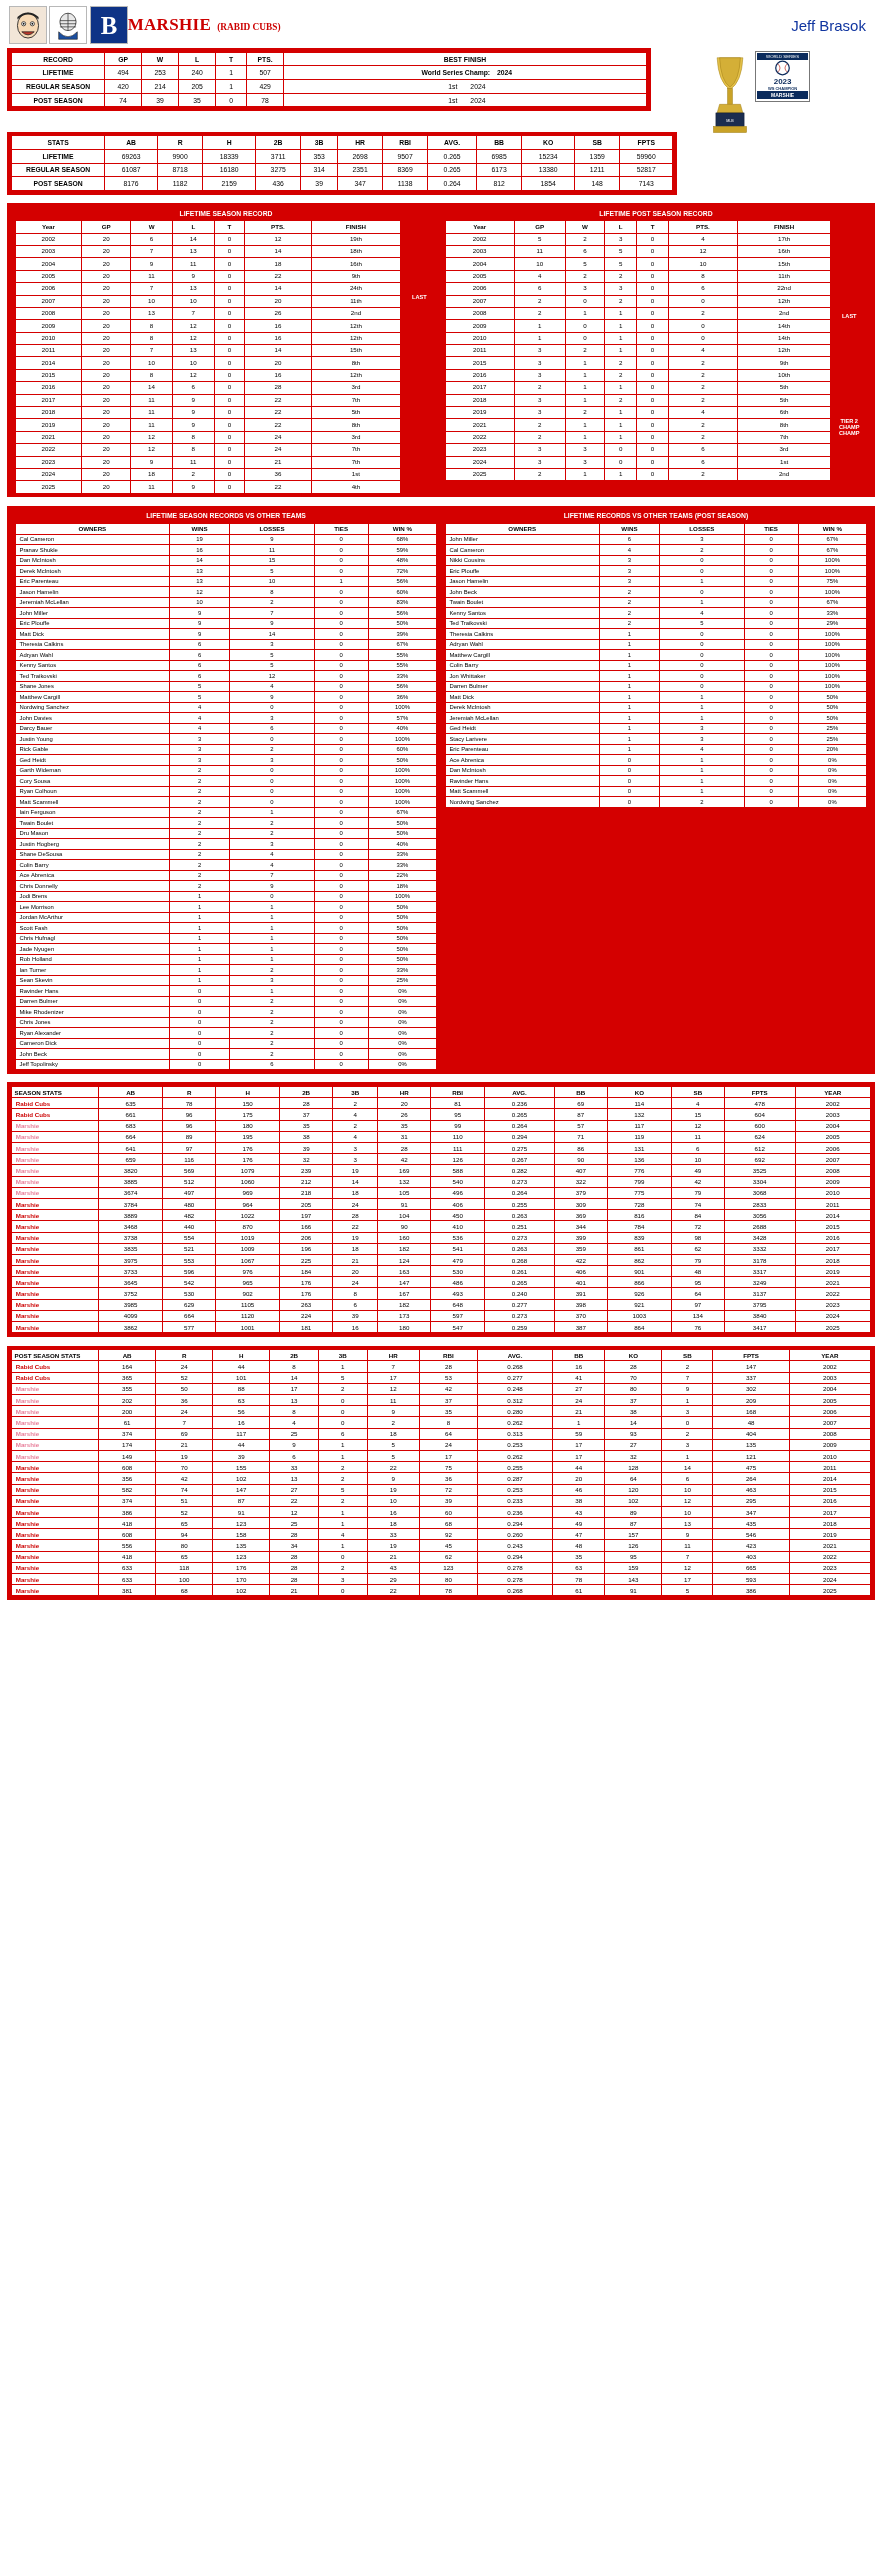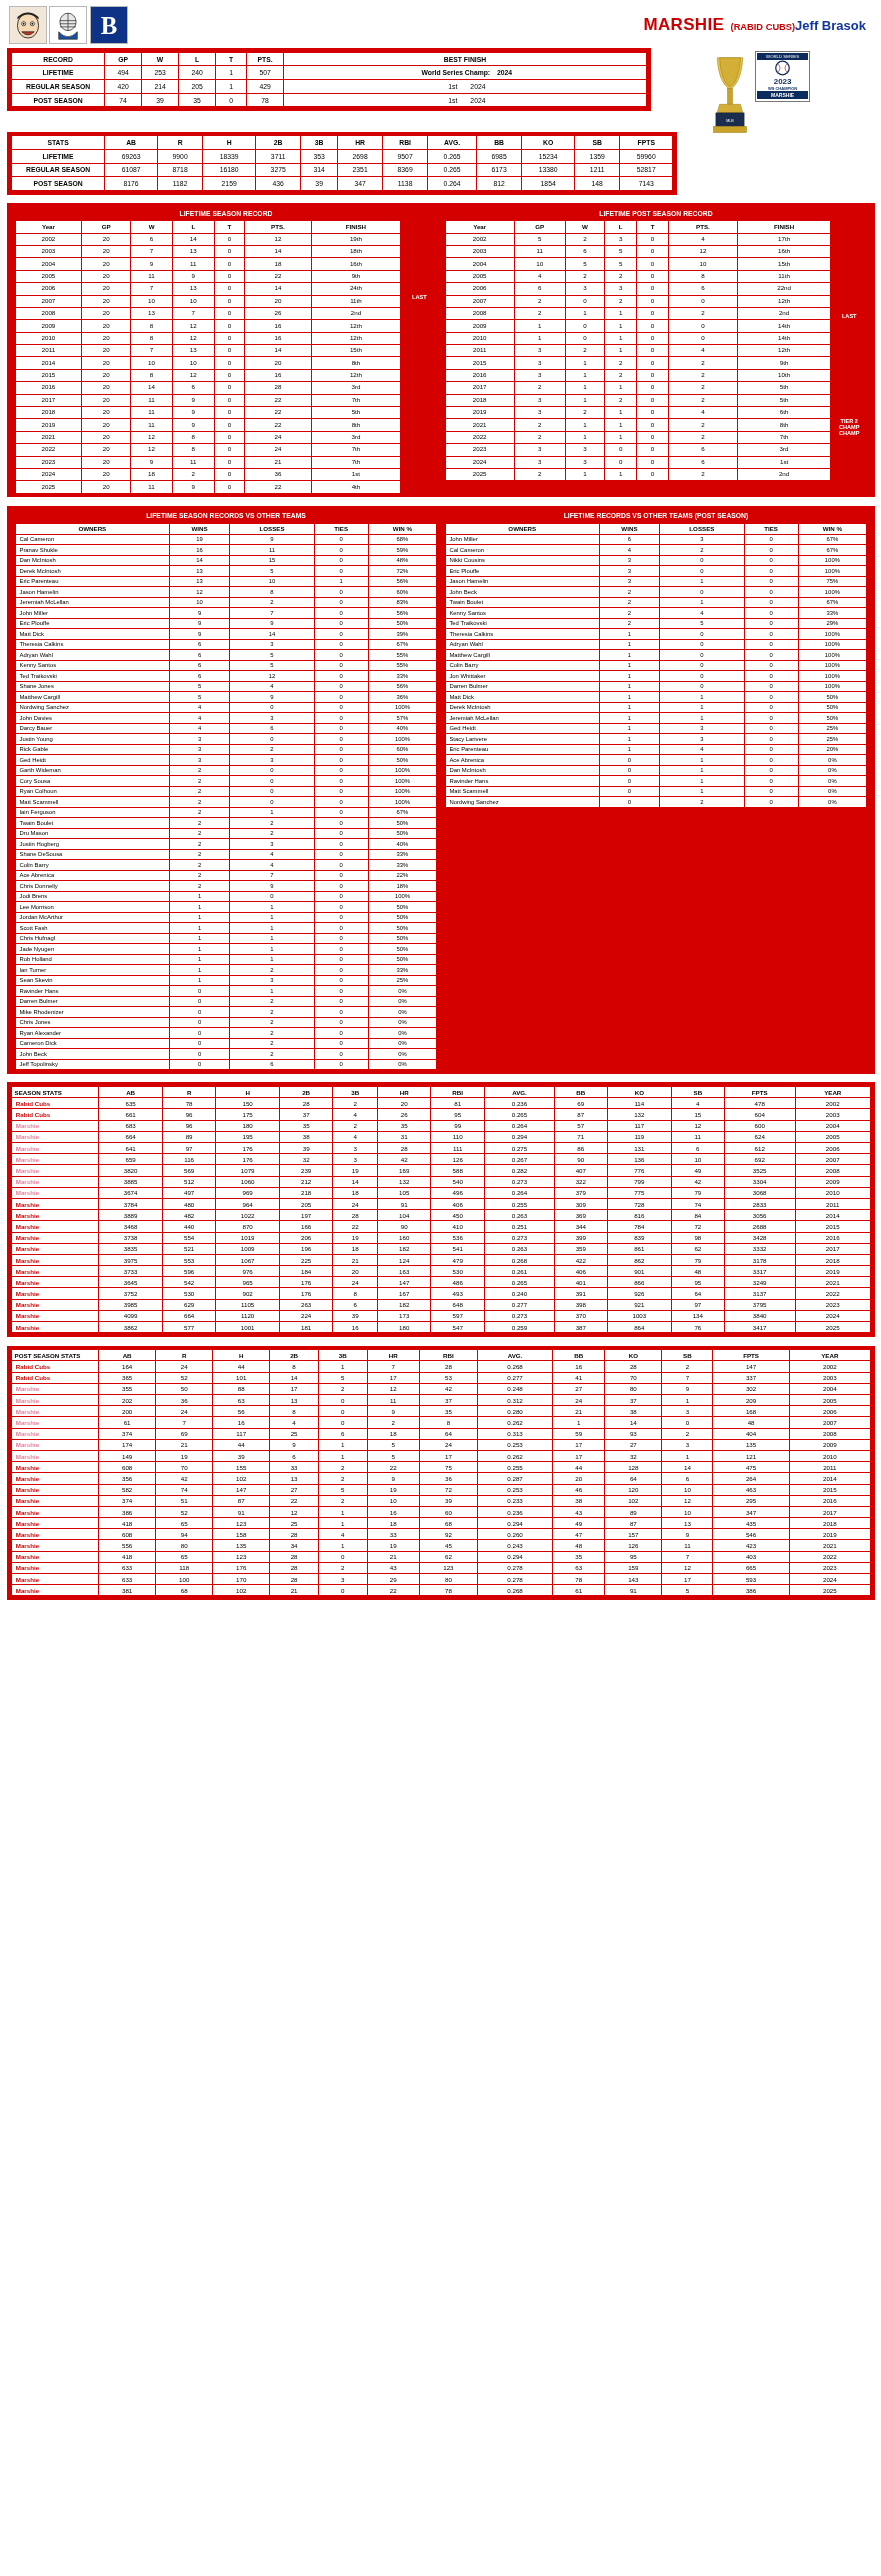--- a/index.html
+++ b/index.html
@@ -21,31 +21,31 @@
   }
   .logos { display: flex; gap: 2.5px; align-items: center; }
   .logo-box {
     width: 38px; height: 38px;
     border: 0.6px solid #b8b8b8;
     background: #ffffff;
     display: flex; align-items: center; justify-content: center;
     overflow: hidden;
   }
   .logo-box.blue { background: #1b3a6b; }
-  .title-wrap { flex: 1; text-align: right; }
+  .title-wrap { flex: 1; text-align: left; font-family: Liberation Serif, serif; }
   .team-title {
     font-size: 17px; font-weight: bold; color: #cc0000;
     letter-spacing: 0.3px; display: inline;
   }
   .team-sub {
     font-size: 9.3px; font-weight: bold; color: #cc0000; display: inline;
     margin-left: 3.7px;
   }
   .owner-name {
-    font-size: 13px; font-weight: bold; color: #1035a0;
+    font-size: 15px; font-weight: normal; color: #1035a0;
     padding-right: 7.4px; white-space: nowrap;
   }
 
   
   .redbox {
     background: #d40000;
     padding: 3.7px;
     margin: 0 7.4px 8.7px 7.4px;
   }
   table.grid {

